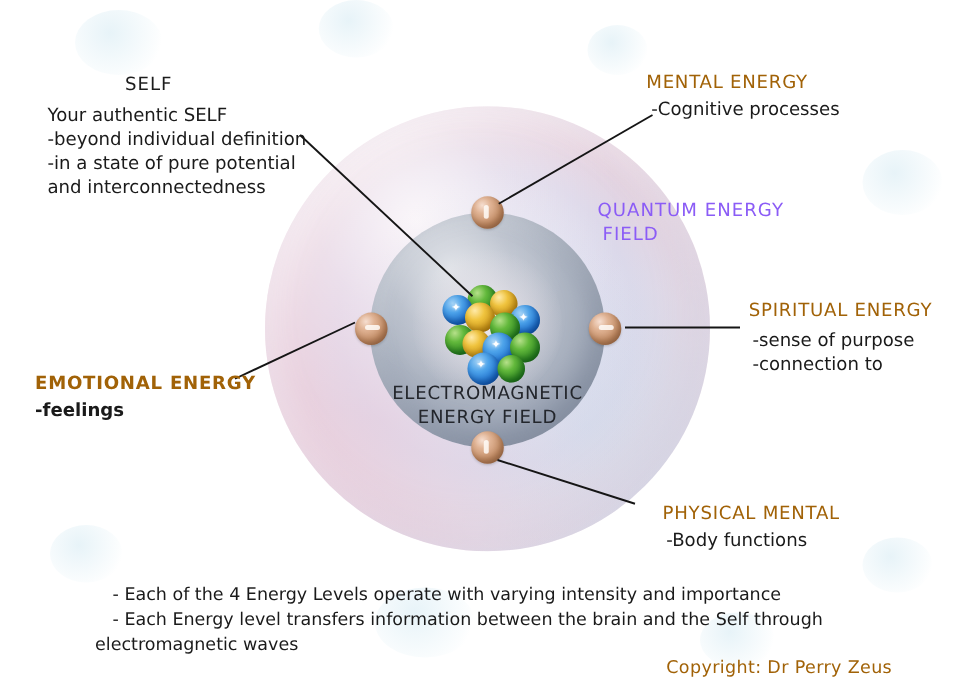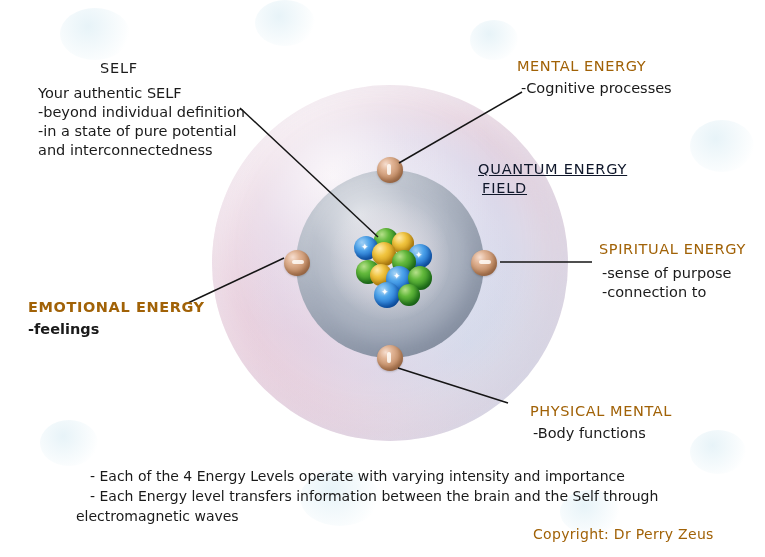--- a/index.html
+++ b/index.html
@@ -157,23 +157,22 @@
     color: #1a1a1a;
     line-height: 19px;
     white-space: nowrap;
   }
   .core-title { font-size: 14.5px; letter-spacing: 0.8px; }
 
   .field-label {
     position: absolute;
     font-size: 14.5px;
     letter-spacing: 0.8px;
-    color: #0f172a;
+    color: #8b5cf6;
     line-height: 19px;
-    text-decoration: underline;
   }
   .em-label {
     position: absolute;
     left: 296px;
     top: 306px;
     width: 188px;
     text-align: center;
     font-size: 14.5px;
     letter-spacing: 0.6px;
     line-height: 19px;
@@ -285,20 +284,24 @@
   <div class="label" style="left:28px; top:299px;font-weight:bold;">
     <div class="heading">EMOTIONAL ENERGY</div>
     <div class="body-line" style="margin-top:5px;">-feelings</div>
   </div>
 
   <div class="label" style="left:530px; top:403px;">
     <div class="heading">PHYSICAL MENTAL</div>
     <div class="body-line" style="margin-top:5px; margin-left:3px;">-Body functions</div>
   </div>
 
+  <div class="em-label">
+    <div>ELECTROMAGNETIC</div>
+    <div>ENERGY FIELD</div>
+  </div>
 
   <div class="footnotes">
     <div>- Each of the 4 Energy Levels operate with varying intensity and importance</div>
     <div>- Each Energy level transfers information between the brain and the Self through</div>
     <div style="margin-left:-14px;">electromagnetic waves</div>
   </div>
 
   <div class="copyright">Copyright: Dr Perry Zeus</div>
 
 </div>

